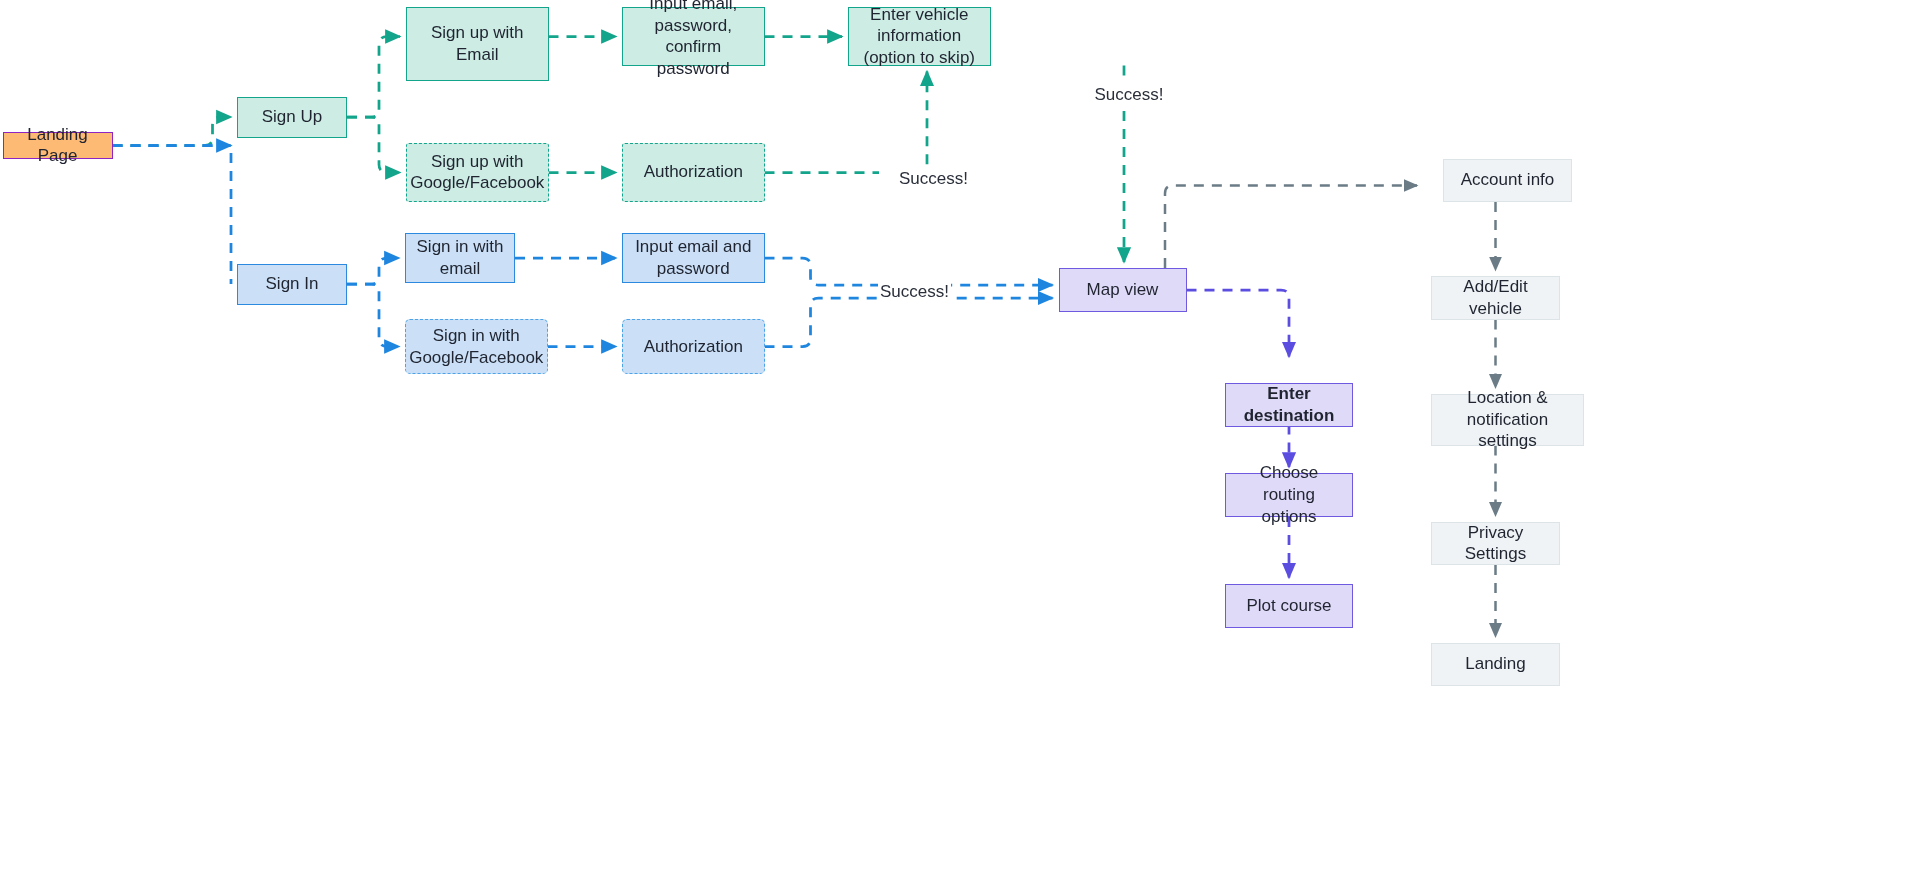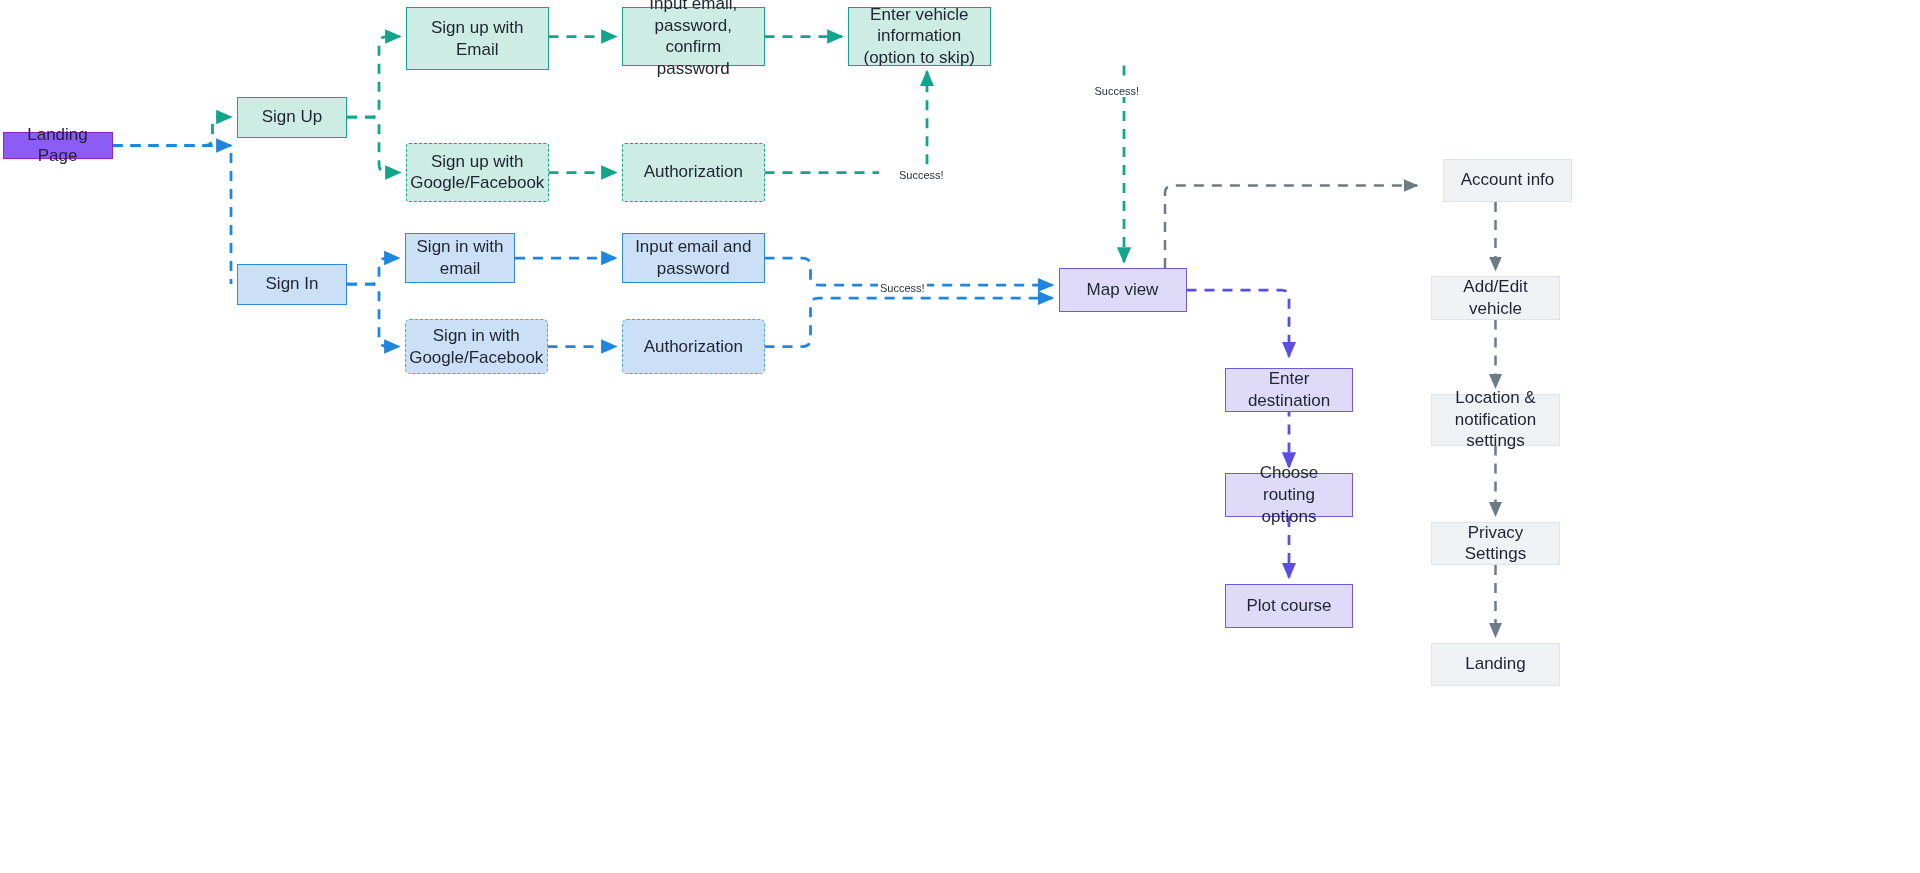--- a/index.html
+++ b/index.html
@@ -35,26 +35,26 @@
     font-size: 17px;
     line-height: 1.28;
     color: #1f2430;
     padding: 4px 8px;
     white-space: pre-line;
   }
   .node.teal-solid   { background:#cdece4; border:1.6px solid #13a58b; }
   .node.teal-dashed  { background:#cdece4; border:1.6px dashed #13a58b; border-radius:3px; }
   .node.blue-solid   { background:#cbe0f7; border:1.6px solid #2b8ae0; }
   .node.blue-dashed  { background:#cbe0f7; border:1.6px dashed #4ba3ea; border-radius:5px; }
-  .node.purple-start { background:#8b5cf6; border:1.8px solid #8e24c4; }
+  .node.purple-start { background:#fdba74; border:1.8px solid #8e24c4; }
   .node.purple       { background:#e0daf9; border:1.6px solid #6d5ae0; }
   .node.grey         { background:#eff3f5; border:1.4px solid #dde4e8; }
   .edge-label {
     position: absolute;
-    font-size: 11px;
+    font-size: 17px;
     color: #2a2f3a;
     background: #ffffff;
     padding: 0 2px;
     white-space: nowrap;
     line-height: 1;
   }
 </style>
 </head>
 <body>
 
@@ -126,46 +126,46 @@
       <path d="M 2991,891 L 2991,1031" stroke="#6b7c87" stroke-width="5" stroke-dasharray="20 16" marker-end="url(#arrow-grey)"></path>
 
       <path d="M 2991,1130 L 2991,1273" stroke="#6b7c87" stroke-width="5" stroke-dasharray="20 16" marker-end="url(#arrow-grey)"></path>
 
     </g>
   </svg>
 
   <div id="nodes-layer">
       <div class="node purple-start" style="left: 2.5px; top: 131.5px; width: 110px; height: 27.5px;"><span>Landing Page</span></div>
       <div class="node teal-solid" style="left: 237px; top: 96.5px; width: 110px; height: 41px;"><span>Sign Up</span></div>
-      <div class="node teal-solid" style="left: 406px; top: 7px; width: 142.5px; height: 63px;"><span>Sign up with Email</span></div>
+      <div class="node teal-solid" style="left: 406px; top: 7px; width: 142.5px; height: 74px;"><span>Sign up with Email</span></div>
       <div class="node teal-solid" style="left: 622px; top: 7px; width: 142.5px; height: 58.5px;"><span>Input email,
 password, confirm
 password</span></div>
       <div class="node teal-solid" style="left: 848px; top: 7px; width: 142.5px; height: 58.5px;"><span>Enter vehicle
 information
 (option to skip)</span></div>
       <div class="node teal-dashed" style="left: 406px; top: 143px; width: 142.5px; height: 58.5px;"><span>Sign up with
 Google/Facebook</span></div>
       <div class="node teal-dashed" style="left: 622px; top: 143px; width: 142.5px; height: 58.5px;"><span>Authorization</span></div>
       <div class="node blue-solid" style="left: 237px; top: 263.5px; width: 110px; height: 41px;"><span>Sign In</span></div>
       <div class="node blue-solid" style="left: 405px; top: 233px; width: 110px; height: 50px;"><span>Sign in with
 email</span></div>
       <div class="node blue-solid" style="left: 622px; top: 233px; width: 142.5px; height: 50px;"><span>Input email and
 password</span></div>
       <div class="node blue-dashed" style="left: 405px; top: 319px; width: 142.5px; height: 55px;"><span>Sign in with
 Google/Facebook</span></div>
       <div class="node blue-dashed" style="left: 622px; top: 319px; width: 142.5px; height: 55px;"><span>Authorization</span></div>
       <div class="node purple" style="left: 1058.5px; top: 268px; width: 128px; height: 44px;"><span>Map view</span></div>
-      <div class="node purple" style="left: 1225px; top: 368px; width: 128px; height: 44px;"><span>Enter destination</span></div>
+      <div class="node purple" style="left: 1225px; top: 383px; width: 128px; height: 44px; font-weight: bold;"><span>Enter destination</span></div>
       <div class="node purple" style="left: 1225px; top: 473px; width: 128px; height: 44px;"><span>Choose routing
 options</span></div>
       <div class="node purple" style="left: 1225px; top: 583.5px; width: 128px; height: 44px;"><span>Plot course</span></div>
       <div class="node grey" style="left: 1431px; top: 158.5px; width: 129px; height: 43.5px; margin-left: 12px;"><span>Account info</span></div>
       <div class="node grey" style="left: 1431px; top: 276px; width: 129px; height: 43.5px; justify-content: center;"><span>Add/Edit vehicle</span></div>
-      <div class="node grey" style="left: 1431px; top: 393.5px; width: 129px; height: 52px;"><span>Location &amp;
+      <div class="node grey" style="left: 1431px; top: 393.5px; width: 153px; height: 52px;"><span>Location &amp;
 notification
 settings</span></div>
       <div class="node grey" style="left: 1431px; top: 521.5px; width: 129px; height: 43.5px;"><span>Privacy Settings</span></div>
       <div class="node grey" style="left: 1431px; top: 642.5px; width: 129px; height: 43.5px;"><span>Landing</span></div>
     </div>
 
   <div id="labels-layer">
       <div class="edge-label" style="left: 897px; top: 170px;">Success!</div>
       <div class="edge-label" style="left: 1092.5px; top: 86px;">Success!</div>
       <div class="edge-label" style="left: 878px; top: 282.5px;">Success!</div>

